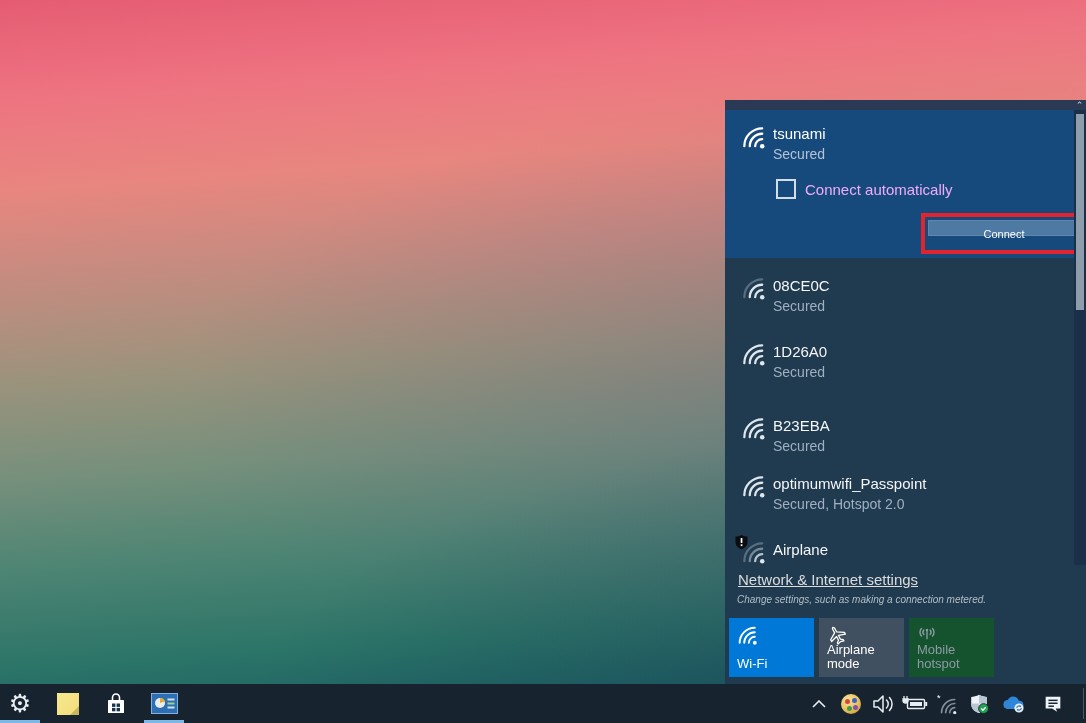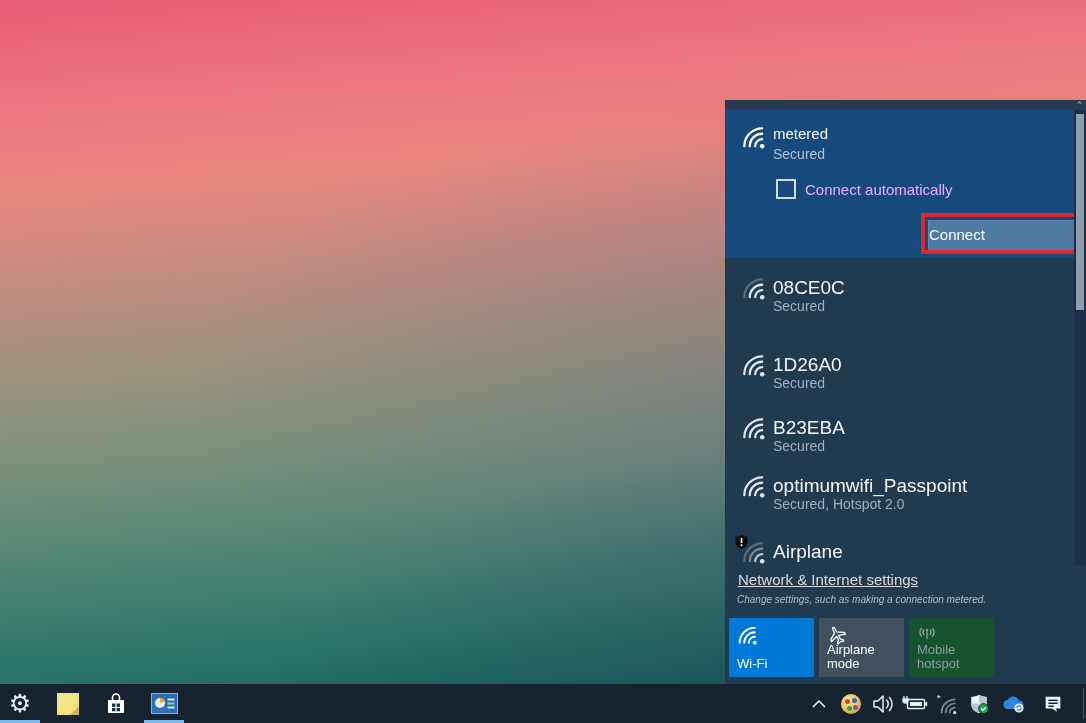--- a/index.html
+++ b/index.html
@@ -19,28 +19,28 @@
   .flyout-top { position:absolute; top:0; left:0; right:0; height:10px; background:#2a3a55; }
   .scroll-up { position:absolute; top:0px; right:1px; width:11px; height:10px;
     color:#cfd8e2; font-size:9px; line-height:10px; text-align:center; }
   .selected-block { position:absolute; top:10px; left:0; right:0; height:148px; background:#174a7c; }
   .net-icon { position:absolute; left:15px; top:14px; width:26px; height:26px; }
   .sel-name { position:absolute; left:48px; top:15px; font-size:15px; color:#ffffff; }
   .sel-status { position:absolute; left:48px; top:36px; font-size:14px; color:#b4c2d2; }
   .checkbox { position:absolute; left:51px; top:69px; width:20px; height:20px;
     border:2px solid #d4dde6; background:transparent; }
   .cb-label { position:absolute; left:80px; top:71px; font-size:15px; color:#f0abfc; }
-  .connect-btn { position:absolute; left:203px; top:110px; width:152px; height:34px;
-    background:#4d79a3; color:#fff; font-size:15px; line-height:27px; 
+  .connect-btn { position:absolute; left:203px; top:110px; width:152px; height:16px;
+    background:#4d79a3; color:#fff; font-size:11px; line-height:27px; text-align:center;
     border:1px solid #5d87ae; }
   .red-box { position:absolute; left:196px; top:103px; width:162px; height:41px;
     border:4px solid #e2242c; pointer-events:none; }
 
   .net-row { position:absolute; left:0; right:12px; height:66px; }
-  .row-name { position:absolute; left:48px; top:10px; font-size:19px; color:#f4f6f8; }
+  .row-name { position:absolute; left:48px; top:10px; font-size:15px; color:#f4f6f8; }
   .row-status { position:absolute; left:48px; top:31px; font-size:14px; color:#9fb0c0; }
   .warn-badge { position:absolute; left:10px; top:4px; width:13px; height:15px; }
 
   
   .scrollbar { position:absolute; right:0; top:10px; width:12px; height:455px; background:#1b3048; }
   .thumb { position:absolute; left:2px; top:4px; width:8px; height:196px; background:#8d9dab; }
   .scroll-down { position:absolute; right:1px; top:548px; width:11px; height:12px;
     color:#cfd8e2; font-size:9px; line-height:12px; text-align:center; }
 
   
@@ -88,42 +88,42 @@
 
   <div class="selected-block">
     <svg class="net-icon" viewBox="0 0 24 24">
       <g fill="none" stroke="#fff" stroke-width="2.1" stroke-linecap="round">
         <path d="M4 20.5 A16.5 16.5 0 0 1 20.5 4"></path>
         <path d="M9 20.5 A11.5 11.5 0 0 1 20.5 9"></path>
         <path d="M14 20.5 A6.5 6.5 0 0 1 20.5 14"></path>
       </g>
         <circle cx="20.5" cy="20.5" r="2.1" fill="#fff"></circle>
     </svg>
-    <div class="sel-name">metered</div>
+    <div class="sel-name">tsunami</div>
     <div class="sel-status">Secured</div>
     <div class="checkbox"></div>
     <div class="cb-label">Connect automatically</div>
     <div class="connect-btn">Connect</div>
     <div class="red-box"></div>
   </div>
 
   <div class="net-row" style="top:167px">
     <svg class="net-icon" style="top:8px" viewBox="0 0 24 24">
       <g fill="none" stroke="#dfe7ee" stroke-width="2.1" stroke-linecap="round">
         <path d="M4 20.5 A16.5 16.5 0 0 1 20.5 4" opacity="0.3"></path>
         <path d="M9 20.5 A11.5 11.5 0 0 1 20.5 9"></path>
         <path d="M14 20.5 A6.5 6.5 0 0 1 20.5 14"></path>
       </g>
         <circle cx="20.5" cy="20.5" r="2.1" fill="#dfe7ee"></circle>
     </svg>
     <div class="row-name">08CE0C</div>
     <div class="row-status">Secured</div>
   </div>
 
-  <div class="net-row" style="top:244px">
+  <div class="net-row" style="top:233px">
     <svg class="net-icon" style="top:8px" viewBox="0 0 24 24">
       <g fill="none" stroke="#dfe7ee" stroke-width="2.1" stroke-linecap="round">
         <path d="M4 20.5 A16.5 16.5 0 0 1 20.5 4"></path>
         <path d="M9 20.5 A11.5 11.5 0 0 1 20.5 9"></path>
         <path d="M14 20.5 A6.5 6.5 0 0 1 20.5 14"></path>
       </g>
         <circle cx="20.5" cy="20.5" r="2.1" fill="#dfe7ee"></circle>
     </svg>
     <div class="row-name">1D26A0</div>
     <div class="row-status">Secured</div>

